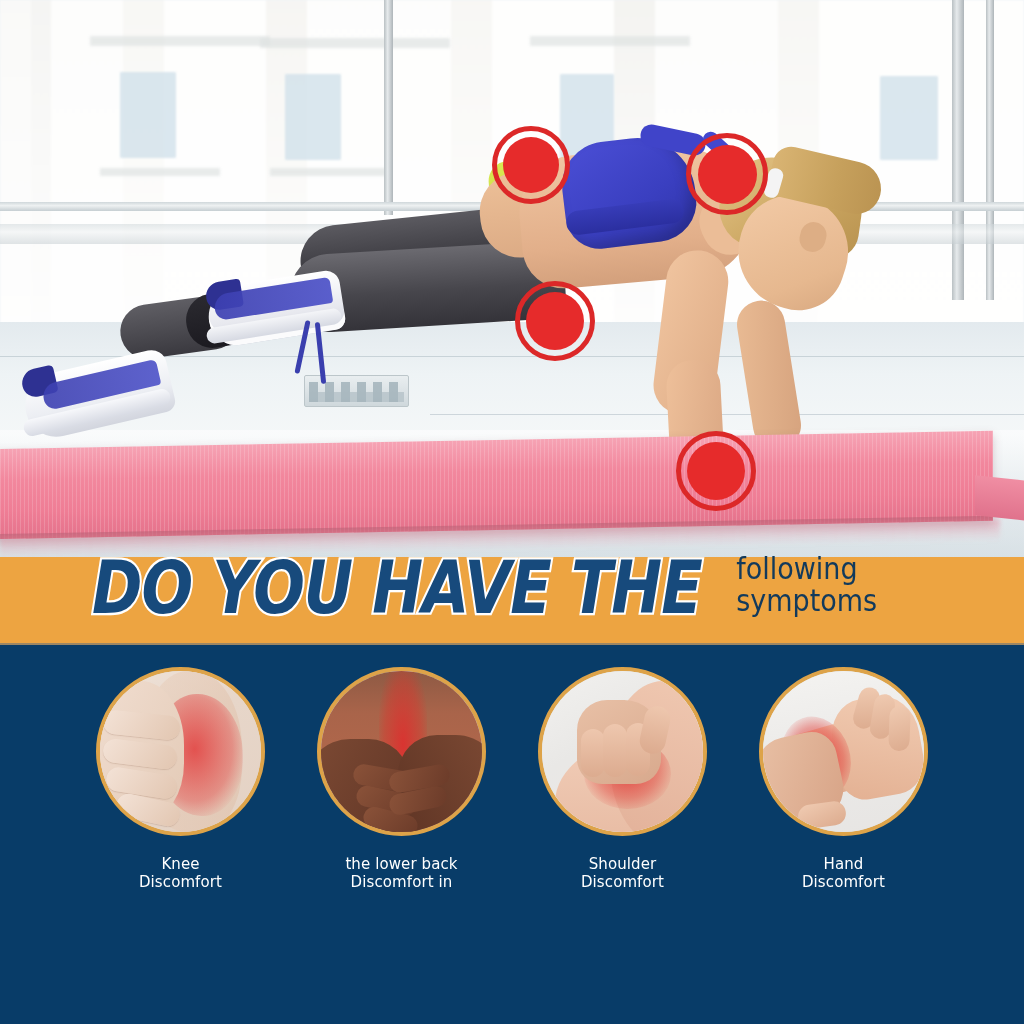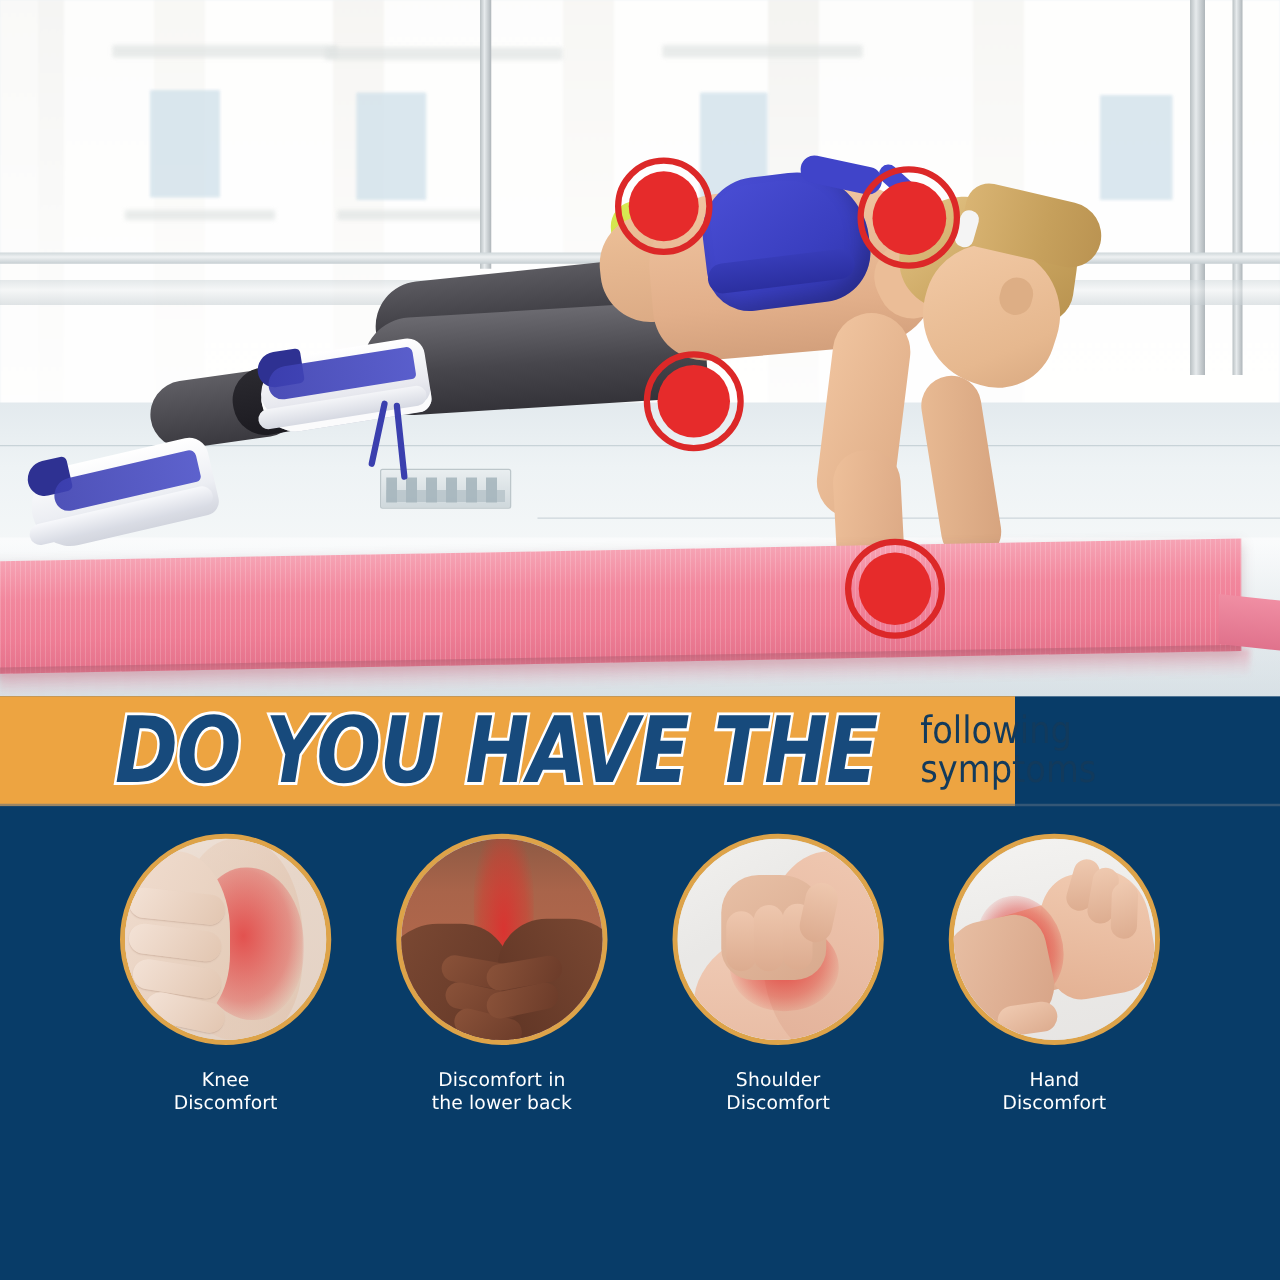--- a/index.html
+++ b/index.html
@@ -158,22 +158,22 @@
     transform:rotate(3deg);}
   .finger{position:absolute;background:linear-gradient(to bottom,#eec09a,#d8a47e);border-radius:9px;}
 
   
   .marker{position:absolute;border-radius:50%;}
   .marker .ring{position:absolute;inset:0;border-radius:50%;
                 border:5px solid #dc2828;box-sizing:border-box;}
   .marker .dot{position:absolute;border-radius:50%;background:#e62b2b;}
 
   
-  .band{position:absolute;left:0;top:557px;width:812px;height:88px;background:#EDA441;
-        display:flex;align-items:center;}
+  .band{position:absolute;left:0;top:557px;width:1024px;height:88px;background:#EDA441;
+        display:flex;align-items:flex-start;}
   .band-headline{
     margin-left:92px;
     font-family:"DejaVu Sans", sans-serif;
     font-weight:bold;font-style:italic;
     font-size:62px;letter-spacing:-1px;
     color:#174A7C;
     -webkit-text-stroke:4px #ffffff;
     paint-order:stroke fill;
     line-height:1;
     white-space:nowrap;
@@ -394,22 +394,22 @@
             <div class="hL"></div>
             <div class="hR"></div>
             <div class="fg" style="left:20%;top:60%;width:40%;height:13%;transform:rotate(10deg);"></div>
             <div class="fg" style="left:22%;top:74%;width:38%;height:13%;transform:rotate(12deg);"></div>
             <div class="fg" style="left:26%;top:87%;width:34%;height:13%;transform:rotate(14deg);"></div>
             <div class="fg" style="right:20%;top:60%;width:38%;height:13%;transform:rotate(-10deg);"></div>
             <div class="fg" style="right:22%;top:74%;width:36%;height:13%;transform:rotate(-12deg);"></div>
           </div>
         </div>
         <div class="caption">
+          <div>the lower back</div>
           <div>Discomfort in</div>
-          <div>the lower back</div>
         </div>
       </div>
 
       <div class="card">
         <div class="thumb">
           <div class="inner t3">
             <div class="shoulder"></div>
             <div class="arm"></div>
             <div class="red"></div>
             <div class="hand"></div>

